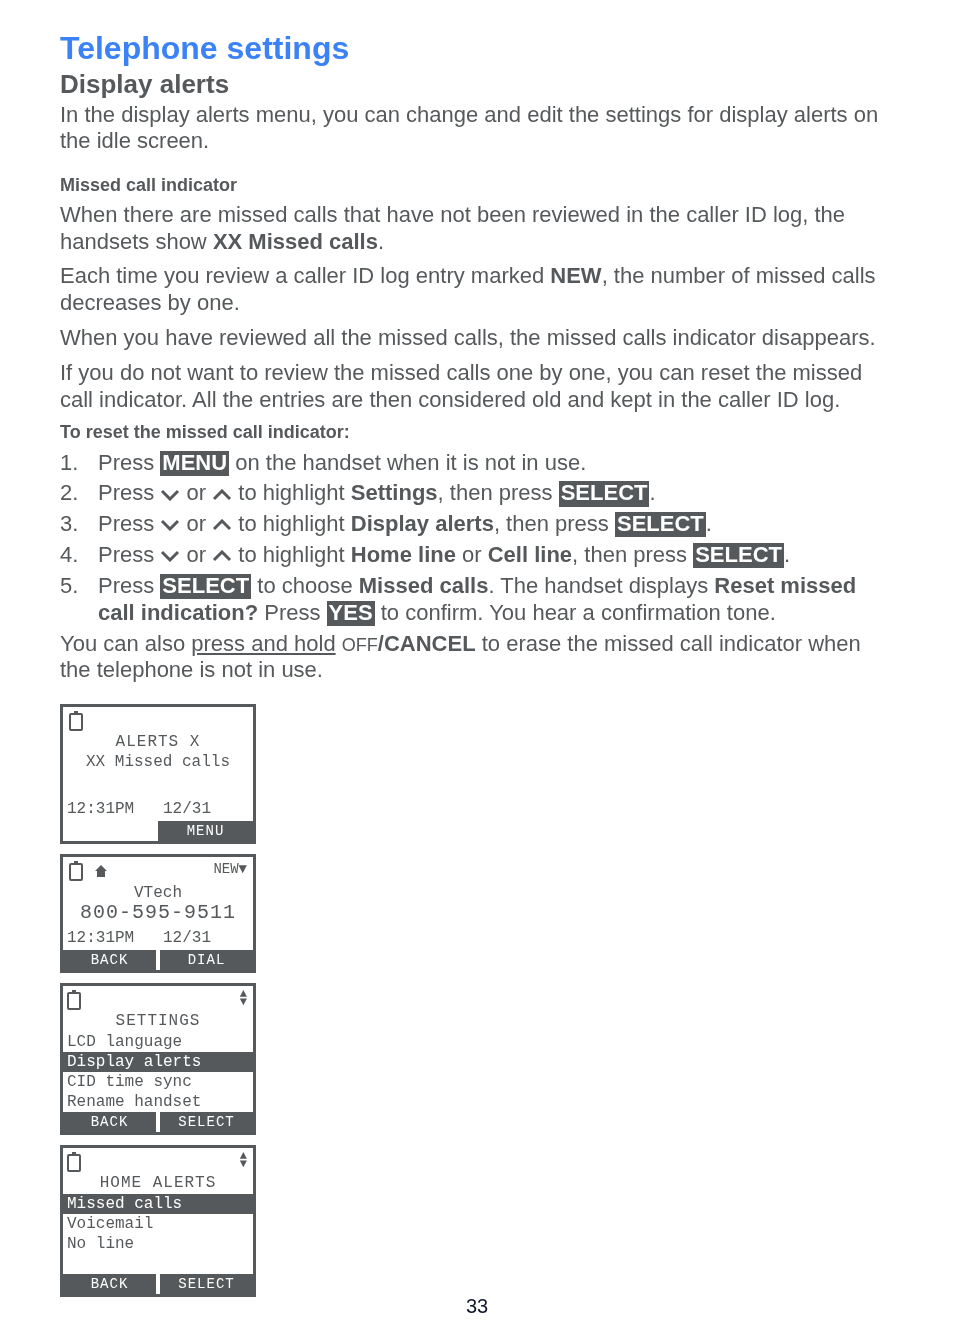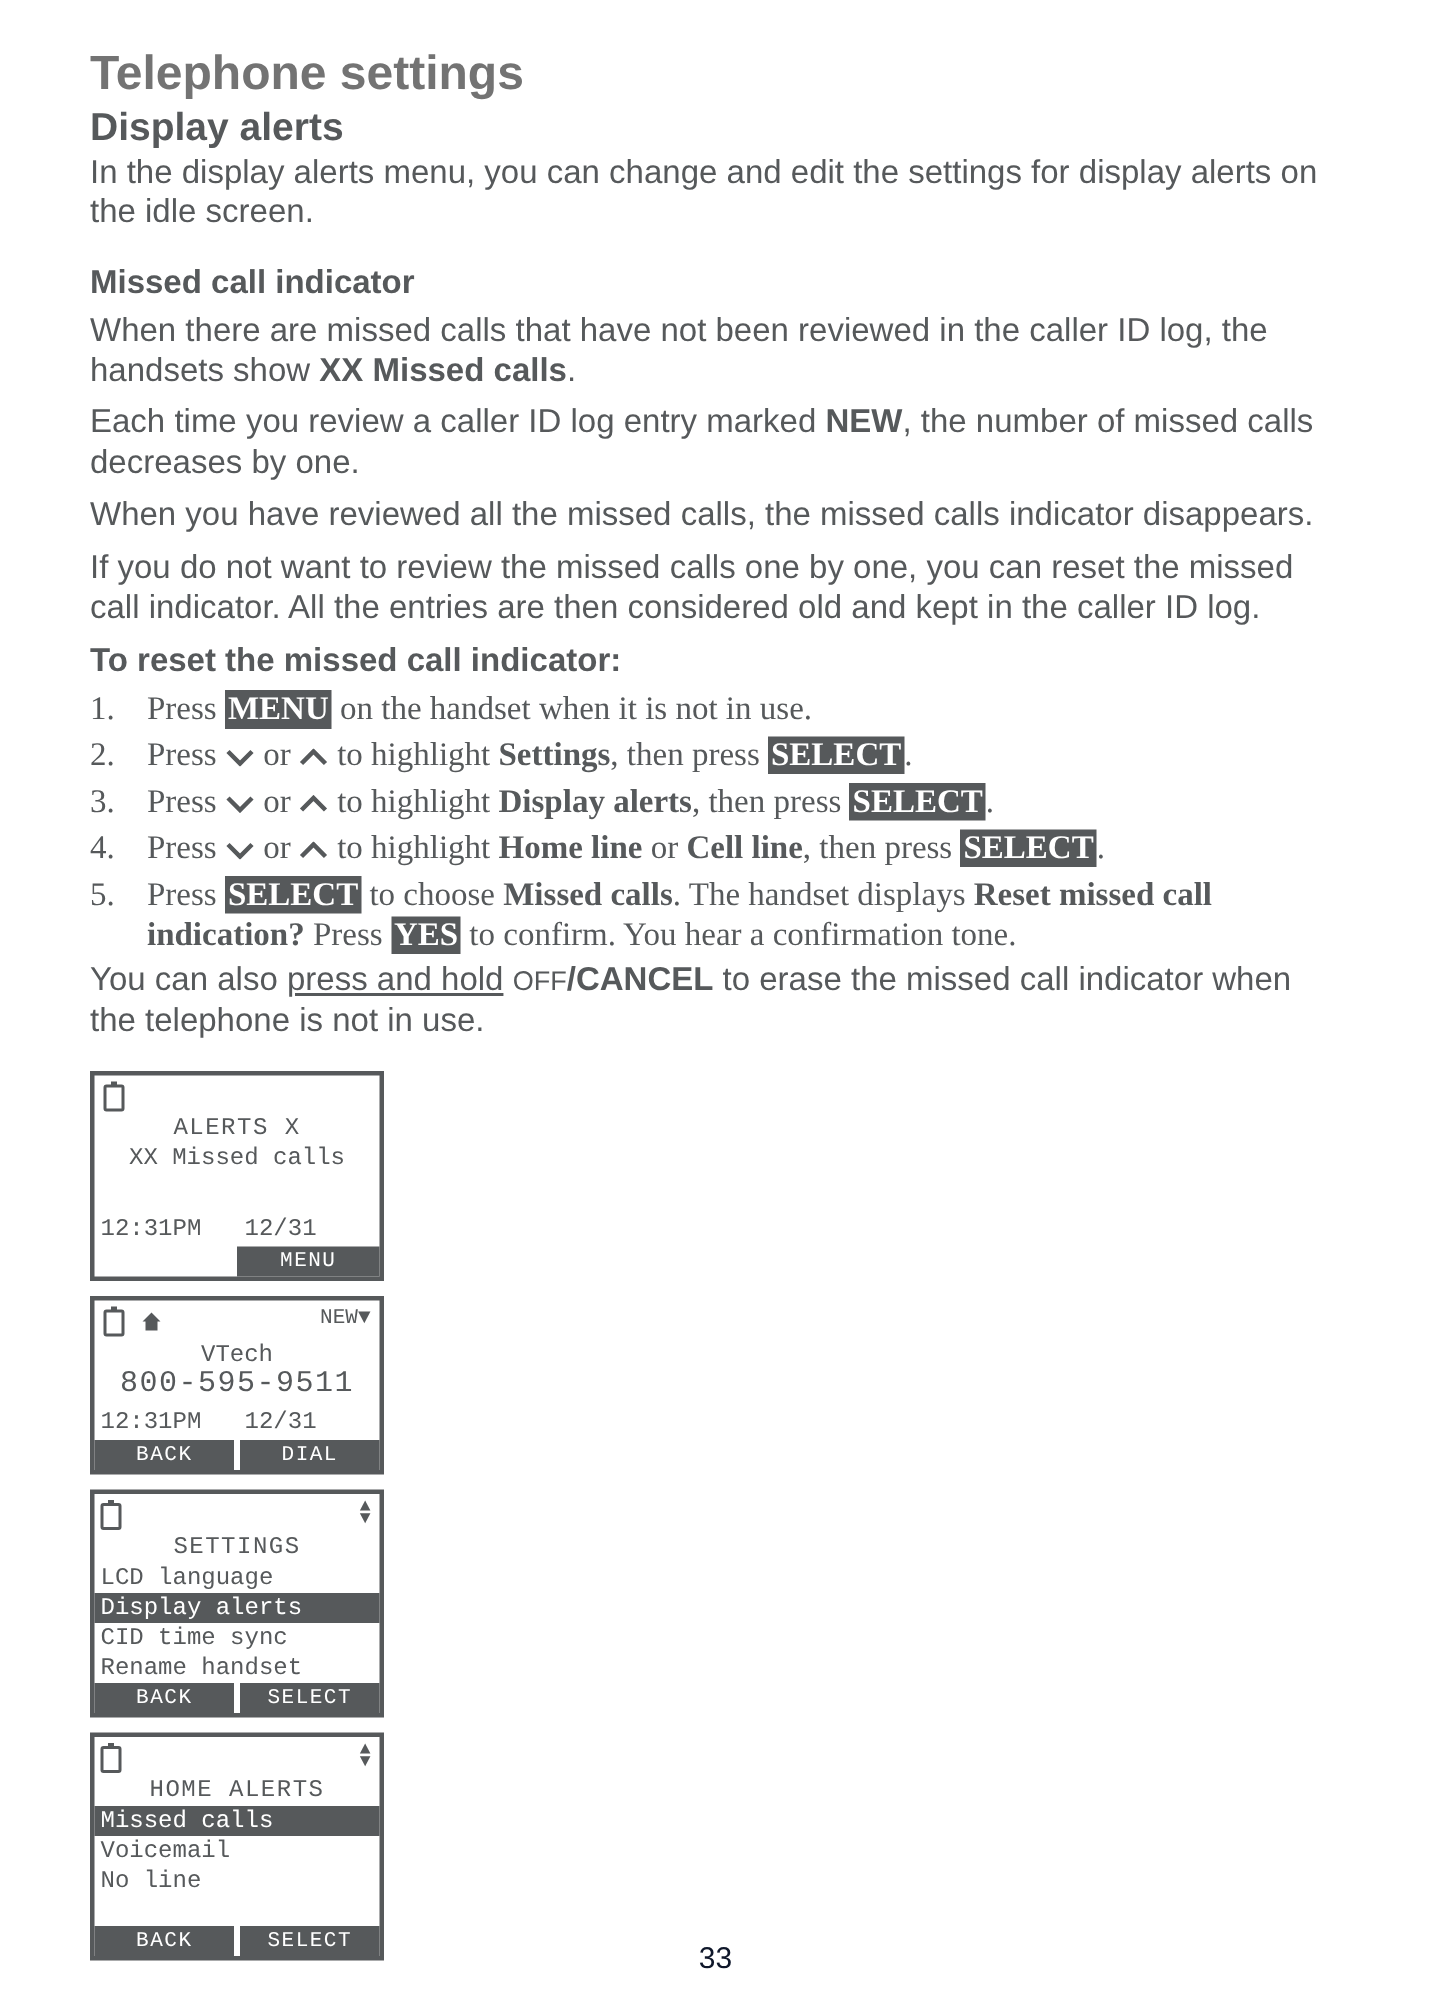--- a/index.html
+++ b/index.html
@@ -14,36 +14,36 @@
   }
   .page {
     padding: 30px 60px 0 60px;
     position: relative;
     height: 100%;
   }
   h1 {
     font-size: 32px;
     font-weight: bold;
     margin: 0 0 2px 0;
-    color: #737373;
+    color: #3b82f6;
   }
   h2 {
     font-size: 26px;
     font-weight: bold;
     margin: 0 0 2px 0;
     color: #56595b;
   }
   .intro {
     font-size: 22px;
     line-height: 1.2;
     margin: 0 0 20px 0;
     max-width: 820px;
   }
   h3 {
-    font-size: 22px;
+    font-size: 18px;
     font-weight: bold;
     margin: 4px 0 6px 0;
     color: #56595b;
   }
   .content-row {
     display: flex;
     gap: 12px;
     flex-direction: column;
   }
   .left-col {
@@ -69,21 +69,20 @@
   }
   .small-caps {
     font-size: 0.82em;
     font-weight: normal;
   }
   .steps {
     list-style: none;
     padding: 0;
     margin: 2px 0 0 0;
     counter-reset: step;
-    font-family: Liberation Serif, serif;
   }
   .steps li {
     counter-increment: step;
     padding-left: 38px;
     position: relative;
     margin-bottom: 4px;
   }
   .steps li::before {
     content: counter(step) ".";
     position: absolute;

